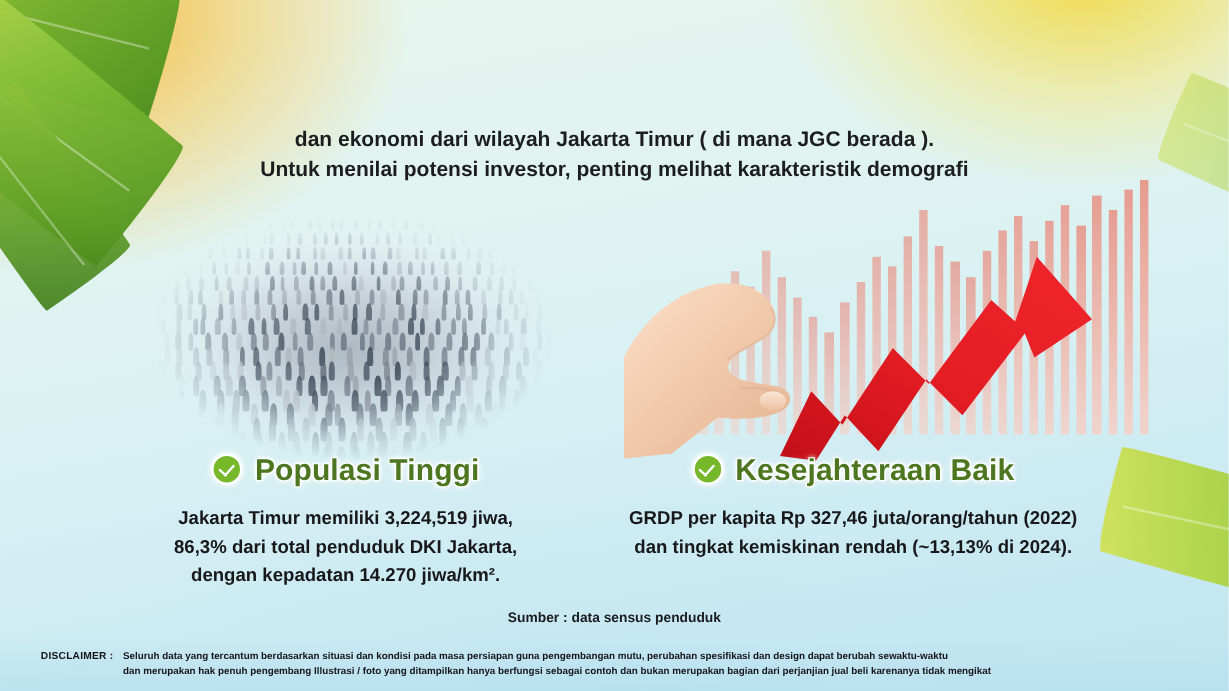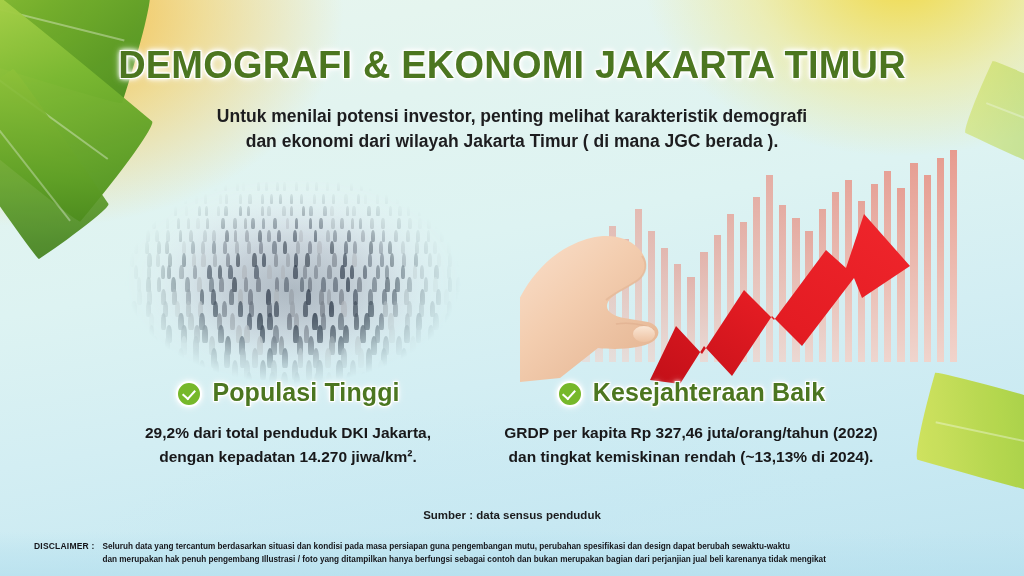--- a/index.html
+++ b/index.html
@@ -98,24 +98,24 @@
     opacity: .8;
   }
   #hand {
     position: absolute; left: 0px; top: 58px; width: 210px; height: 176px;
   }
   #arrow { position: absolute; left: 120px; top: 44px; width: 300px; height: 190px; }
 
   
   .fact { position: absolute; top: 378px; }
   #fact-population { left: 108px; width: 360px; }
-  #fact-prosperity { left: 456px; width: 470px; }
+  #fact-prosperity { left: 476px; width: 470px; }
 
   .fact-head {
-    display: flex; align-items: flex-end; justify-content: center; gap: 10px;
+    display: flex; align-items: flex-start; justify-content: center; gap: 10px;
     margin-bottom: 14px;
   }
   .check-icon {
     width: 26px; height: 26px; flex: 0 0 26px;
     border-radius: 50%;
     background: #76b82a;
     border: 2.5px solid #fff;
     box-shadow: 0 0 4px rgba(255,255,255,.95), 0 0 8px rgba(255,255,255,.7);
     position: relative;
   }
@@ -173,24 +173,23 @@
   <div class="leaf" id="leaf-c">
       <i class="leaf-vein"></i>
     </div>
   <div class="leaf" id="leaf-e">
       <i class="leaf-vein"></i>
     </div>
   <div class="leaf" id="leaf-d">
       <i class="leaf-vein"></i>
     </div>
 
-  <h1 id="title">DEMOGRAFI &amp; EKONOMI JAKARTA TIMUR</h1>
   <p id="subtitle">
+    <span>dan ekonomi dari wilayah Jakarta Timur ( di mana JGC berada ).</span>
     <span>Untuk menilai potensi investor, penting melihat karakteristik demografi</span>
-    <span>dan ekonomi dari wilayah Jakarta Timur ( di mana JGC berada ).</span>
   </p>
 
   <div id="crowd-photo">
     <div class="crowd-bg"></div>
     <div class="crowd-rows" id="crowd-rows">
         <div class="crowd-row" style="top: 6px; height: 9px;">
           <i class="person" style="width: 3px; height: 9px; left: 1.36666%; background: rgb(68, 80, 95); opacity: 0.45;"></i>
           <i class="person" style="width: 3px; height: 9px; left: 3.25282%; background: rgb(54, 65, 79); opacity: 0.45;"></i>
           <i class="person" style="width: 3px; height: 9px; left: 6.91579%; background: rgb(68, 80, 95); opacity: 0.45;"></i>
           <i class="person" style="width: 3px; height: 9px; left: 9.02207%; background: rgb(54, 65, 79); opacity: 0.45;"></i>
@@ -773,21 +772,22 @@
                L270,72 L222,104 L214,84 L162,152 L132,122 L92,182 L64,152 L40,190 Z" fill="url(#red)"></path>
     </svg>
   </div>
 
   <div class="fact" id="fact-population">
     <div class="fact-head">
       <span class="check-icon"></span>
       <span class="fact-title">Populasi Tinggi</span>
     </div>
     <div class="fact-body">
-      <span>29,2% dari total penduduk DKI Jakarta,</span>
+      <span>Jakarta Timur memiliki 3,224,519 jiwa,</span>
+      <span>86,3% dari total penduduk DKI Jakarta,</span>
       <span>dengan kepadatan 14.270 jiwa/km².</span>
     </div>
   </div>
 
   <div class="fact" id="fact-prosperity">
     <div class="fact-head">
       <span class="check-icon"></span>
       <span class="fact-title">Kesejahteraan Baik</span>
     </div>
     <div class="fact-body">

